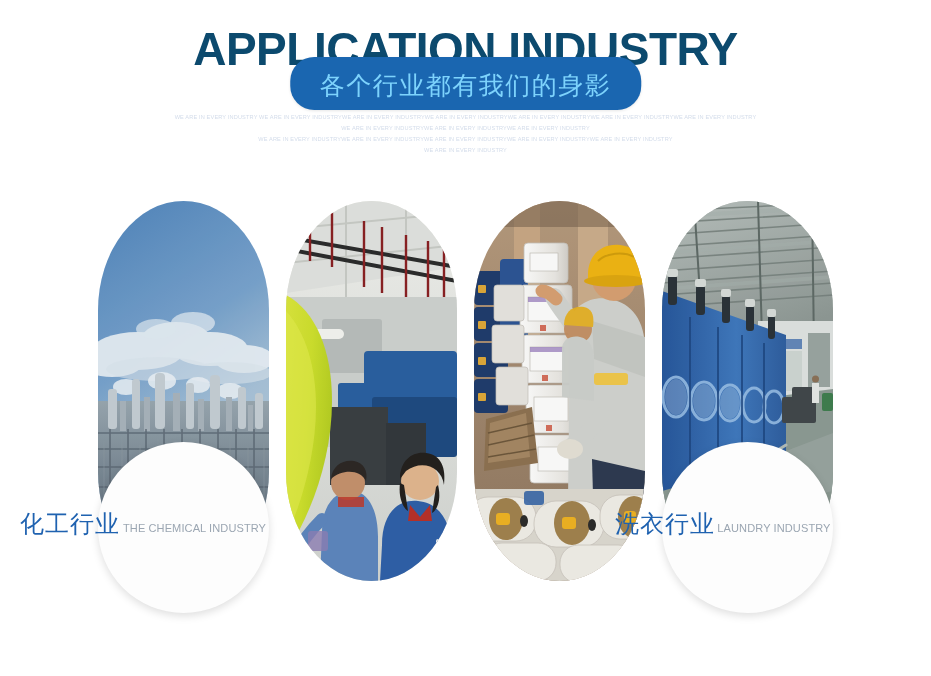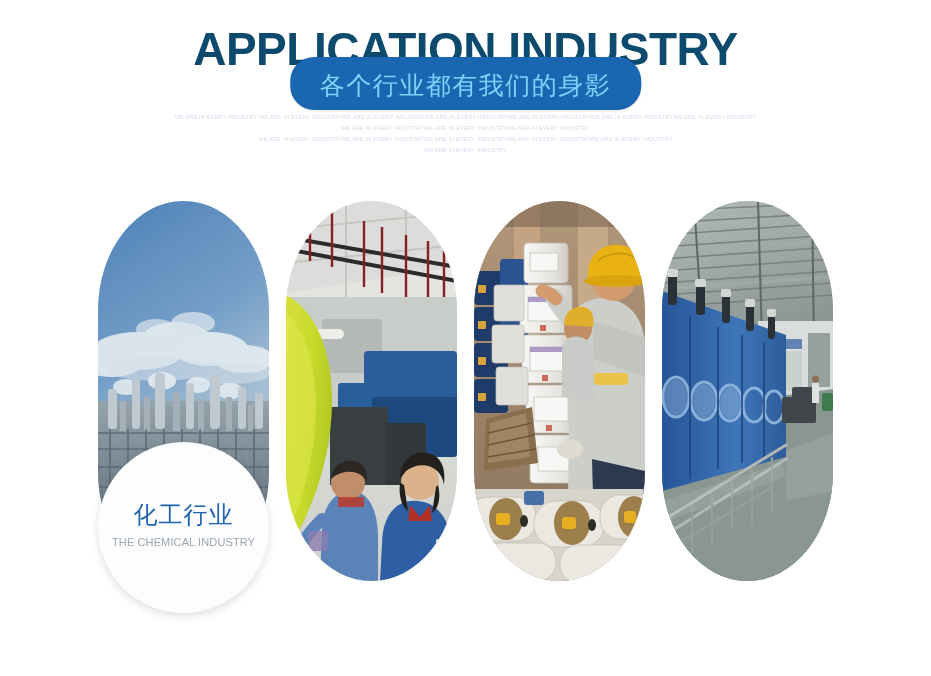--- a/index.html
+++ b/index.html
@@ -98,23 +98,23 @@
   .badge {
     position: absolute;
     left: 0;
     bottom: 0;
     width: 171px;
     height: 171px;
     border-radius: 50%;
     background: #fdfdfd;
     box-shadow: 0 3px 9px rgba(0,0,0,0.13);
     display: flex;
-    flex-direction: column;
+    flex-direction: row;
     align-items: center;
-    justify-content: center;
+    justify-content: flex-end;
     padding-bottom: 6px;
   }
 
   .badge-cn {
     color: #1f62b0;
     font-size: 24px;
     letter-spacing: 1px;
     line-height: 1.2;
     white-space: nowrap;
     font-family: "DejaVu Sans", "Liberation Sans", sans-serif;
@@ -581,15 +581,19 @@
         <rect x="160" y="192" width="11" height="18" rx="2" fill="#3f7d4e"></rect>
 
         <g fill="#ffffff" opacity="0.10">
           <path d="M124 250 L171 232 L171 290 L124 300 Z"></path>
           <path d="M0 300 L120 262 L124 276 L0 322 Z"></path>
         </g>
         <rect width="171" height="380" fill="#2f3b44" opacity="0.03"></rect>
       </svg>
     </div>
 
+    <div class="badge">
+      <div class="badge-cn">洗衣行业</div>
+      <div class="badge-en">LAUNDRY INDUSTRY</div>
+    </div>
   </div>
 
 </div>
 
 </body></html>

